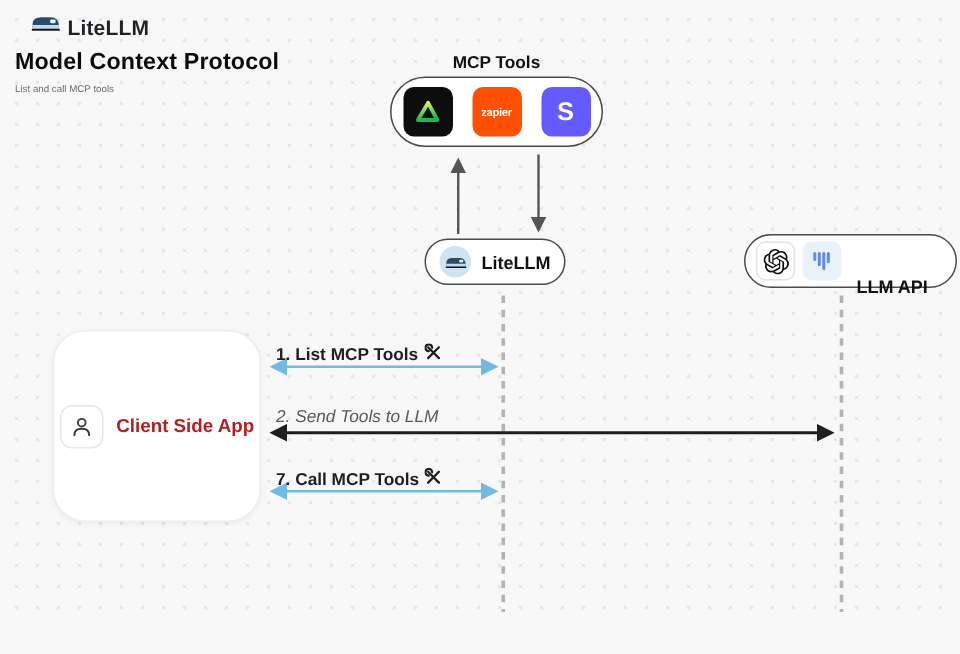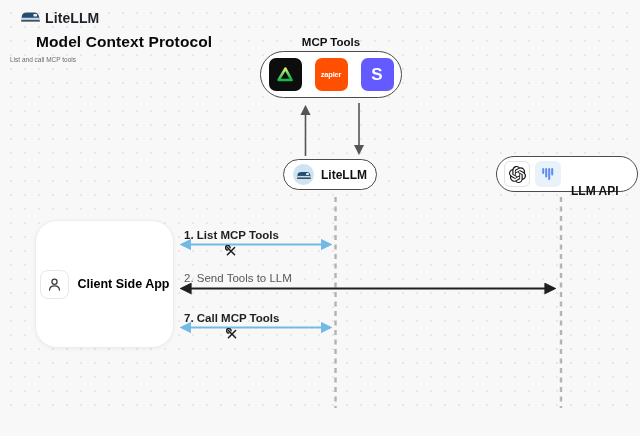--- a/index.html
+++ b/index.html
@@ -12,46 +12,46 @@
     position:relative;width:640px;height:416px;
     background:#f8f8f8;
     background-image:radial-gradient(circle,#e7e7e7 1px,transparent 1.3px);
     background-size:14px 14px;
     background-position:4px 6px;
   }
   .abs{position:absolute;}
   
   .brand{left:21px;top:9px;display:flex;align-items:center;gap:5px;}
   .brand-name{font-size:14px;font-weight:700;color:#1f2328;letter-spacing:.1px;}
-  .page-title{left:10px;top:33px;font-size:15.5px;font-weight:800;color:#0a0a0a;letter-spacing:.1px;margin-left:26px;}
+  .page-title{left:10px;top:33px;font-size:15.5px;font-weight:800;color:#0a0a0a;letter-spacing:.1px;}
   .page-subtitle{left:10px;top:56px;font-size:6.5px;color:#6b6b6b;}
   
   .pill{background:#fff;border:1.4px solid #4b4b4b;display:flex;align-items:center;justify-content:center;box-sizing:border-box;}
   .mcp-label{left:260px;top:36px;width:142px;text-align:center;font-size:11.5px;font-weight:600;color:#111;}
   .mcp-pill{left:260px;top:51px;width:142px;height:47px;border-radius:24px;gap:13px;}
   .tool-sq{width:33px;height:33px;border-radius:7px;display:flex;align-items:center;justify-content:center;}
   .zapier-text{color:#fff;font-weight:800;font-size:7.5px;letter-spacing:-.2px;}
   .stripe-text{color:#fff;font-weight:700;font-size:17px;line-height:1;}
   .litellm-pill{left:283px;top:159px;width:94px;height:31px;border-radius:16px;gap:7px;}
   .litellm-circle{width:21px;height:21px;border-radius:50%;background:#cfe4f2;display:flex;align-items:center;justify-content:center;}
   .node-label{font-size:12px;font-weight:600;color:#111;}
   .llmapi-pill{left:496px;top:156px;width:142px;height:36px;border-radius:18px;justify-content:flex-start;padding-left:7px;gap:5px;}
   .prov-sq{width:26px;height:26px;border-radius:6px;display:flex;align-items:center;justify-content:center;box-sizing:border-box;}
   .openai-sq{background:#fff;border:1px solid #e3e3e3;}
   .blue-sq{background:#e9f1fb;}
   .llmapi-label{margin-left:5px;margin-top:33px;}
   .client-box{left:35px;top:220px;width:139px;height:128px;border-radius:22px;background:#fff;border:1px solid #ededed;box-shadow:0 1px 4px rgba(0,0,0,.05);display:flex;align-items:center;justify-content:center;gap:9px;box-sizing:border-box;}
   .client-icon-sq{width:27px;height:27px;border-radius:8px;background:#fff;border:1px solid #e7e7e7;display:flex;align-items:center;justify-content:center;}
-  .client-label{font-size:12.5px;font-weight:600;color:#000000;text-align:right;}
+  .client-label{font-size:12.5px;font-weight:600;color:#b91c1c;text-align:right;}
   
-  .step-label{display:flex;align-items:center;gap:4px;font-size:11.5px;flex-direction:column;}
+  .step-label{display:flex;align-items:center;gap:4px;font-size:11.5px;}
   .step-dark{font-weight:600;color:#1f1f1f;}
   .step-gray{font-weight:500;color:#595959;}
   .step1{left:184px;top:229px;}
-  .step2{left:184px;top:272px;}
+  .step2{left:184px;top:272px;font-style:italic;}
   .step3{left:184px;top:312px;}
   .overlay{position:absolute;left:0;top:0;pointer-events:none;}
 </style>
 </head>
 <body>
 
 <div class="canvas">
 
   <svg class="overlay" width="640" height="436" viewBox="0 0 640 436">
     <defs>

